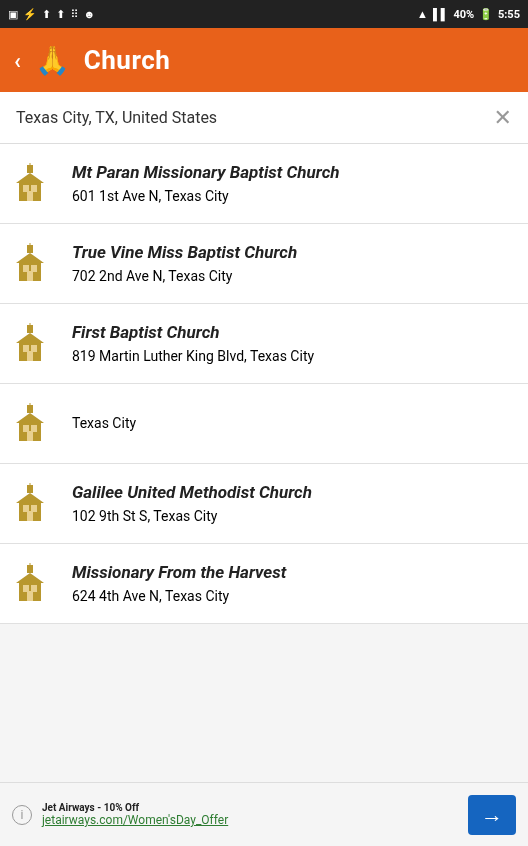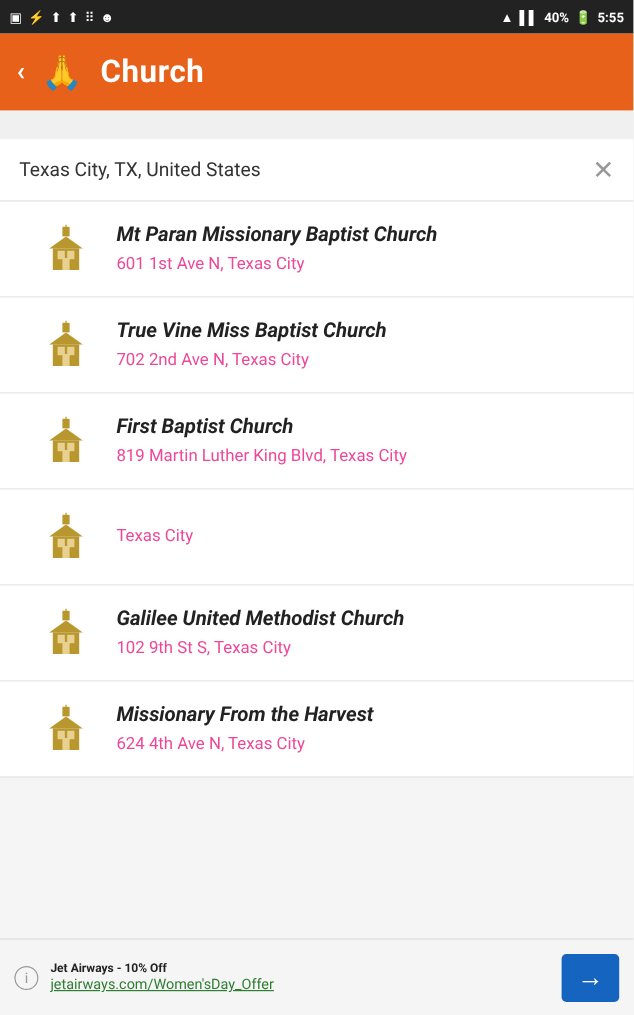--- a/index.html
+++ b/index.html
@@ -48,21 +48,20 @@
     
     .search-bar {
       width: 528px;
       height: 52px;
       background: white;
       display: flex;
       align-items: center;
       padding: 0 16px;
       justify-content: space-between;
       border-bottom: 1px solid #ddd;
-      margin-top: 24px;
     }
     .search-text {
       font-size: 16px;
       color: #333;
     }
     .search-clear {
       color: #999;
       font-size: 22px;
       cursor: pointer;
     }
@@ -72,21 +71,21 @@
       width: 528px;
       background: #f5f5f5;
       overflow-y: auto;
     }
 
     .list-item {
       width: 528px;
       background: white;
       display: flex;
       align-items: center;
-      padding: 14px 29px;
+      padding: 14px 4px;
       border-bottom: 1px solid #e0e0e0;
       gap: 16px;
       min-height: 80px;
     }
 
     .church-icon {
       width: 52px;
       min-width: 52px;
       display: flex;
       align-items: center;
@@ -107,21 +106,21 @@
       font-size: 17px;
       font-weight: bold;
       font-style: italic;
       color: #222;
       line-height: 1.3;
       margin-bottom: 4px;
     }
 
     .item-address {
       font-size: 14px;
-      color: #ec4899;
+      color: #000000;
       line-height: 1.3;
     }
 
     
     .ad-banner {
       position: absolute;
       bottom: 0;
       left: 0;
       width: 528px;
       height: 64px;

